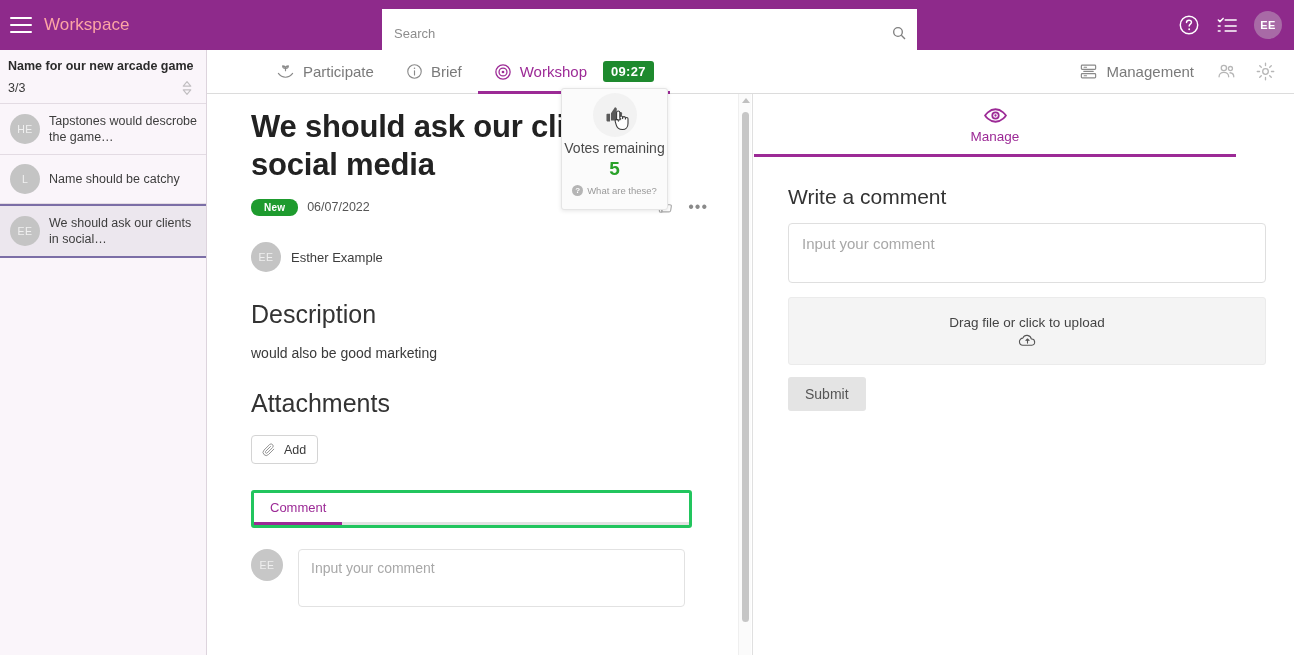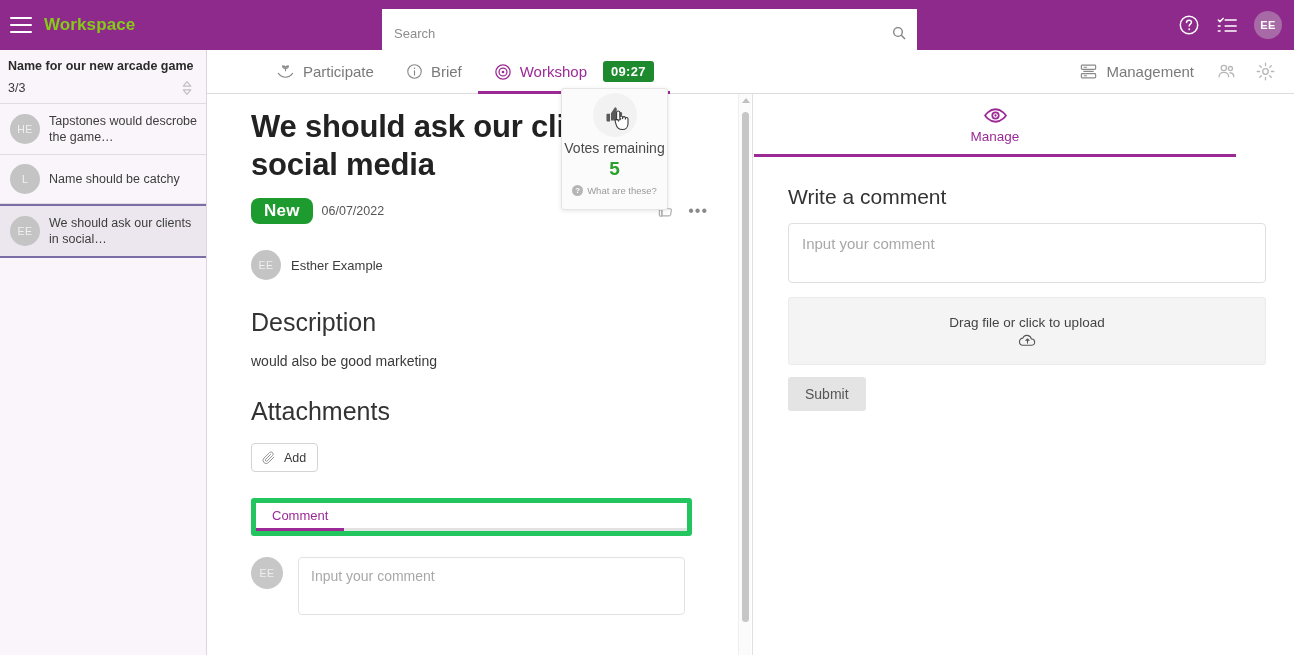--- a/index.html
+++ b/index.html
@@ -20,21 +20,21 @@
     display: flex; align-items: center;
   }
   .hamburger {
     width: 22px; height: 16px;
     margin-left: 10px; margin-right: 12px;
     display: flex; flex-direction: column; justify-content: space-between;
     cursor: pointer;
   }
   .hamburger span { display:block; height: 2px; background: #fff; border-radius: 1px; }
   .ws-title {
-    color: #84cc16; font-size: 17px; font-weight: bold;
+    color: #fca5a5; font-size: 17px; font-weight: normal;
     letter-spacing: .1px;
   }
   .searchwrap {
     position: absolute; left: 382px; top: 9px;
     width: 535px; height: 48px;
     background: #fff;
     display: flex; align-items: center;
     padding: 0 10px;
   }
   .searchwrap input {
@@ -151,21 +151,21 @@
   }
   .mp-inner { padding: 14px 44px 0 44px; }
   .post-title {
     font-size: 31px; font-weight: bold; color: #222;
     line-height: 38px; margin: 0 0 14px 0;
     letter-spacing: -.2px;
   }
   .meta-row { display: flex; align-items: center; }
   .new-badge {
     background: #1e9b2e; color: #fff;
-    font-size: 17px; font-weight: bold;
+    font-size: 10px; font-weight: bold;
     padding: 3px 13px; border-radius: 8px;
     letter-spacing: .2px;
   }
   .date { font-size: 12.5px; color: #555; margin-left: 9px; }
   .meta-actions { margin-left: auto; display: flex; align-items: center; gap: 13px; }
   .meta-actions svg { opacity: .62; cursor: pointer; }
   .dots { color: #8a8a8a; font-size: 16px; letter-spacing: 1px; cursor: pointer; line-height: 10px; }
 
   .author-row { display: flex; align-items: center; gap: 10px; margin-top: 26px; }
   .author-avatar {
@@ -185,21 +185,21 @@
   .add-btn {
     display: inline-flex; align-items: center; gap: 8px;
     border: 1px solid #d4d4d4; border-radius: 4px;
     background: #fff; padding: 6px 11px 6px 9px;
     font-size: 12.5px; color: #3a3a3a; cursor: pointer;
     margin-top: 17px;
   }
   .add-btn svg { opacity: .7; }
 
   .comment-tabbar {
-    margin-top: 26px; border: 5px solid #22c55e;
+    margin-top: 26px; border: 3px solid #22c55e;
     border-radius: 3px; height: 38px;
     display: flex; align-items: stretch;
     width: 441px;
   }
   .ctab {
     display: flex; align-items: center; padding: 0 16px;
     font-size: 13px; color: #9c2a96; cursor: pointer;
     border-bottom: 3px solid #9c2a96;
   }
   .ctab-rest { flex: 1; border-bottom: 3px solid #e2e2e2; }

